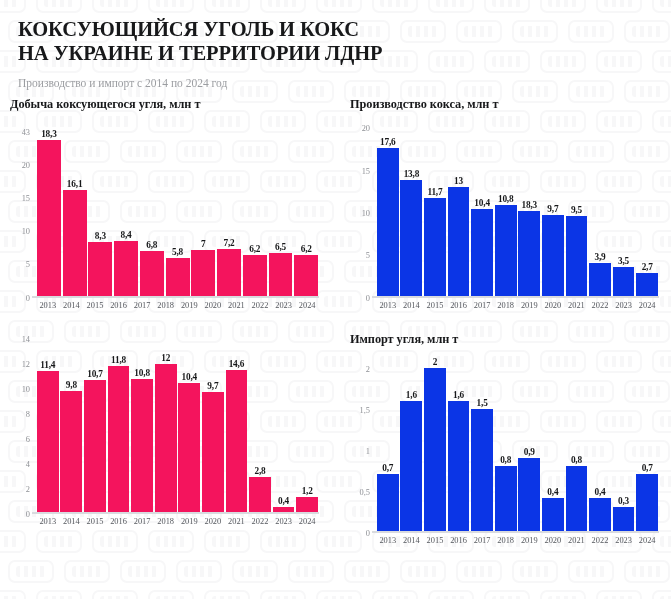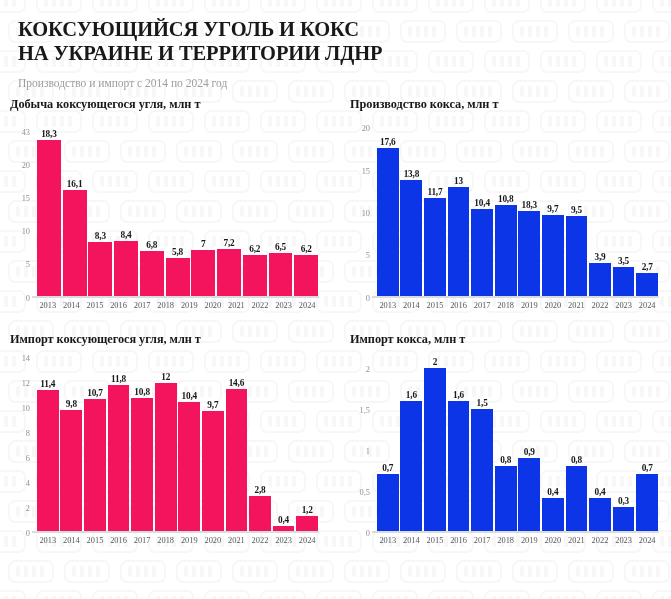--- a/index.html
+++ b/index.html
@@ -1079,21 +1079,20 @@
           <div class="xlab">2019</div>
           <div class="xlab">2020</div>
           <div class="xlab">2021</div>
           <div class="xlab">2022</div>
           <div class="xlab">2023</div>
           <div class="xlab">2024</div>
         </div>
     </div>
 
     <div class="panel">
-      <div class="panel-title">Импорт коксующегося угля, млн т</div>
       <div class="plot">
         <div class="ylabels">
             <div class="ylab" style="top: 4.10959%;">14</div>
             <div class="ylab" style="top: 17.8082%;">12</div>
             <div class="ylab" style="top: 31.5068%;">10</div>
             <div class="ylab" style="top: 45.2055%;">8</div>
             <div class="ylab" style="top: 58.9041%;">6</div>
             <div class="ylab" style="top: 72.6027%;">4</div>
             <div class="ylab" style="top: 86.3014%;">2</div>
             <div class="ylab" style="top: 100%;">0</div>
@@ -1160,21 +1159,21 @@
           <div class="xlab">2019</div>
           <div class="xlab">2020</div>
           <div class="xlab">2021</div>
           <div class="xlab">2022</div>
           <div class="xlab">2023</div>
           <div class="xlab">2024</div>
         </div>
     </div>
 
     <div class="panel">
-      <div class="panel-title">Импорт кокса, млн т</div>
+      <div class="panel-title">Импорт угля, млн т</div>
       <div class="plot">
         <div class="ylabels">
             <div class="ylab" style="top: 9.90991%;">2</div>
             <div class="ylab" style="top: 32.4324%;">1,5</div>
             <div class="ylab" style="top: 54.955%;">1</div>
             <div class="ylab" style="top: 77.4775%;">0,5</div>
             <div class="ylab" style="top: 100%;">0</div>
           </div>
         <div class="bars">
             <div class="barwrap">

